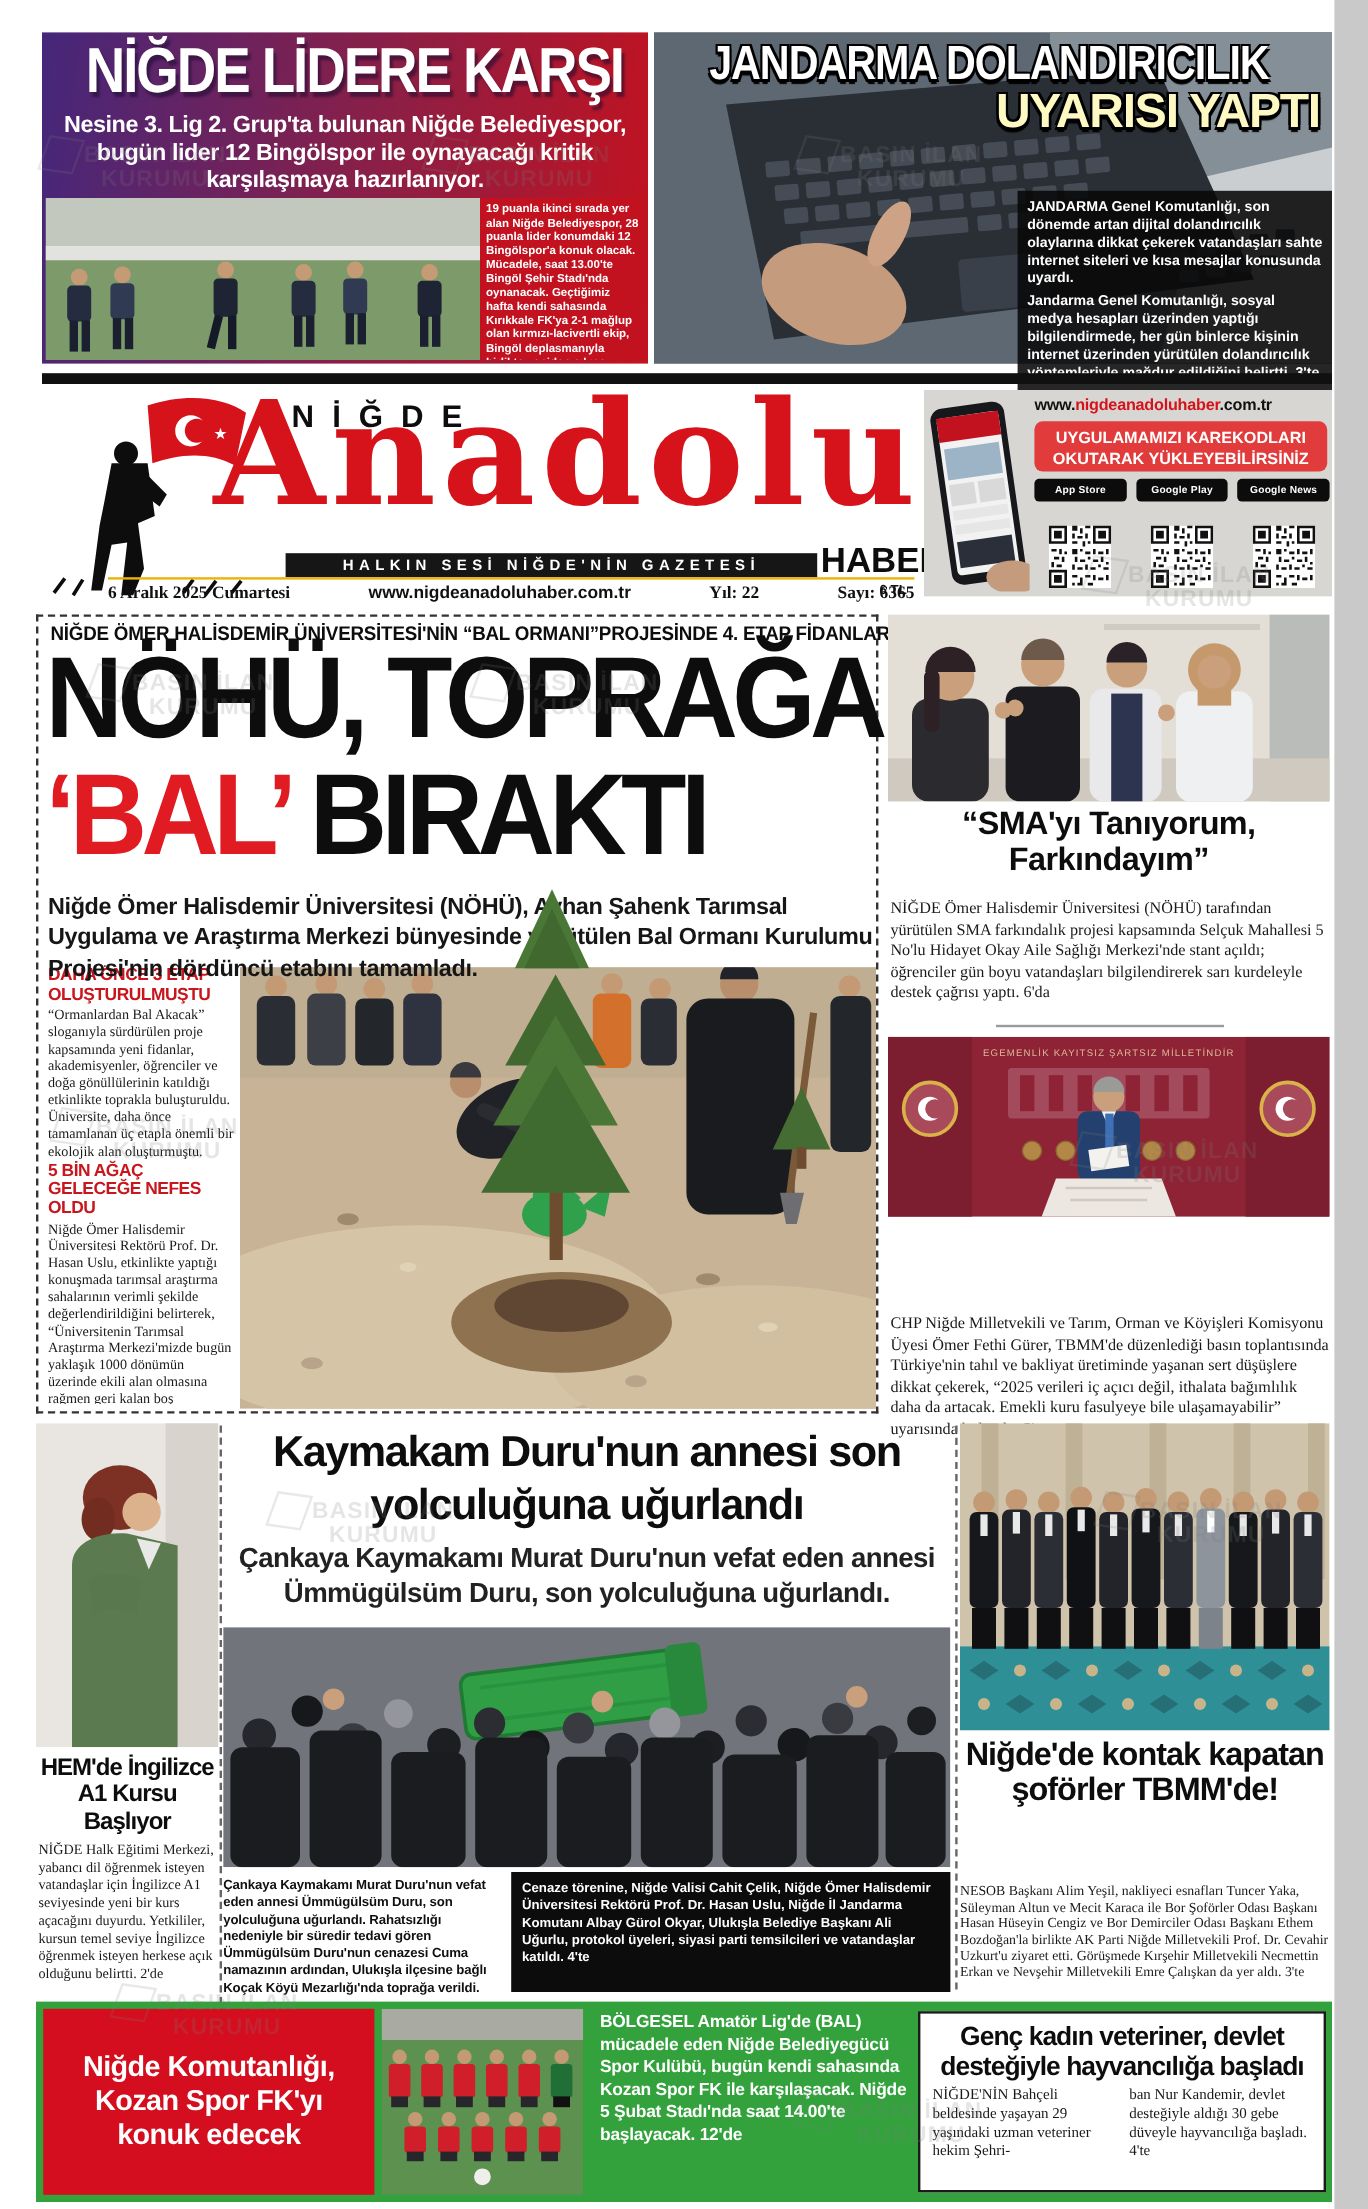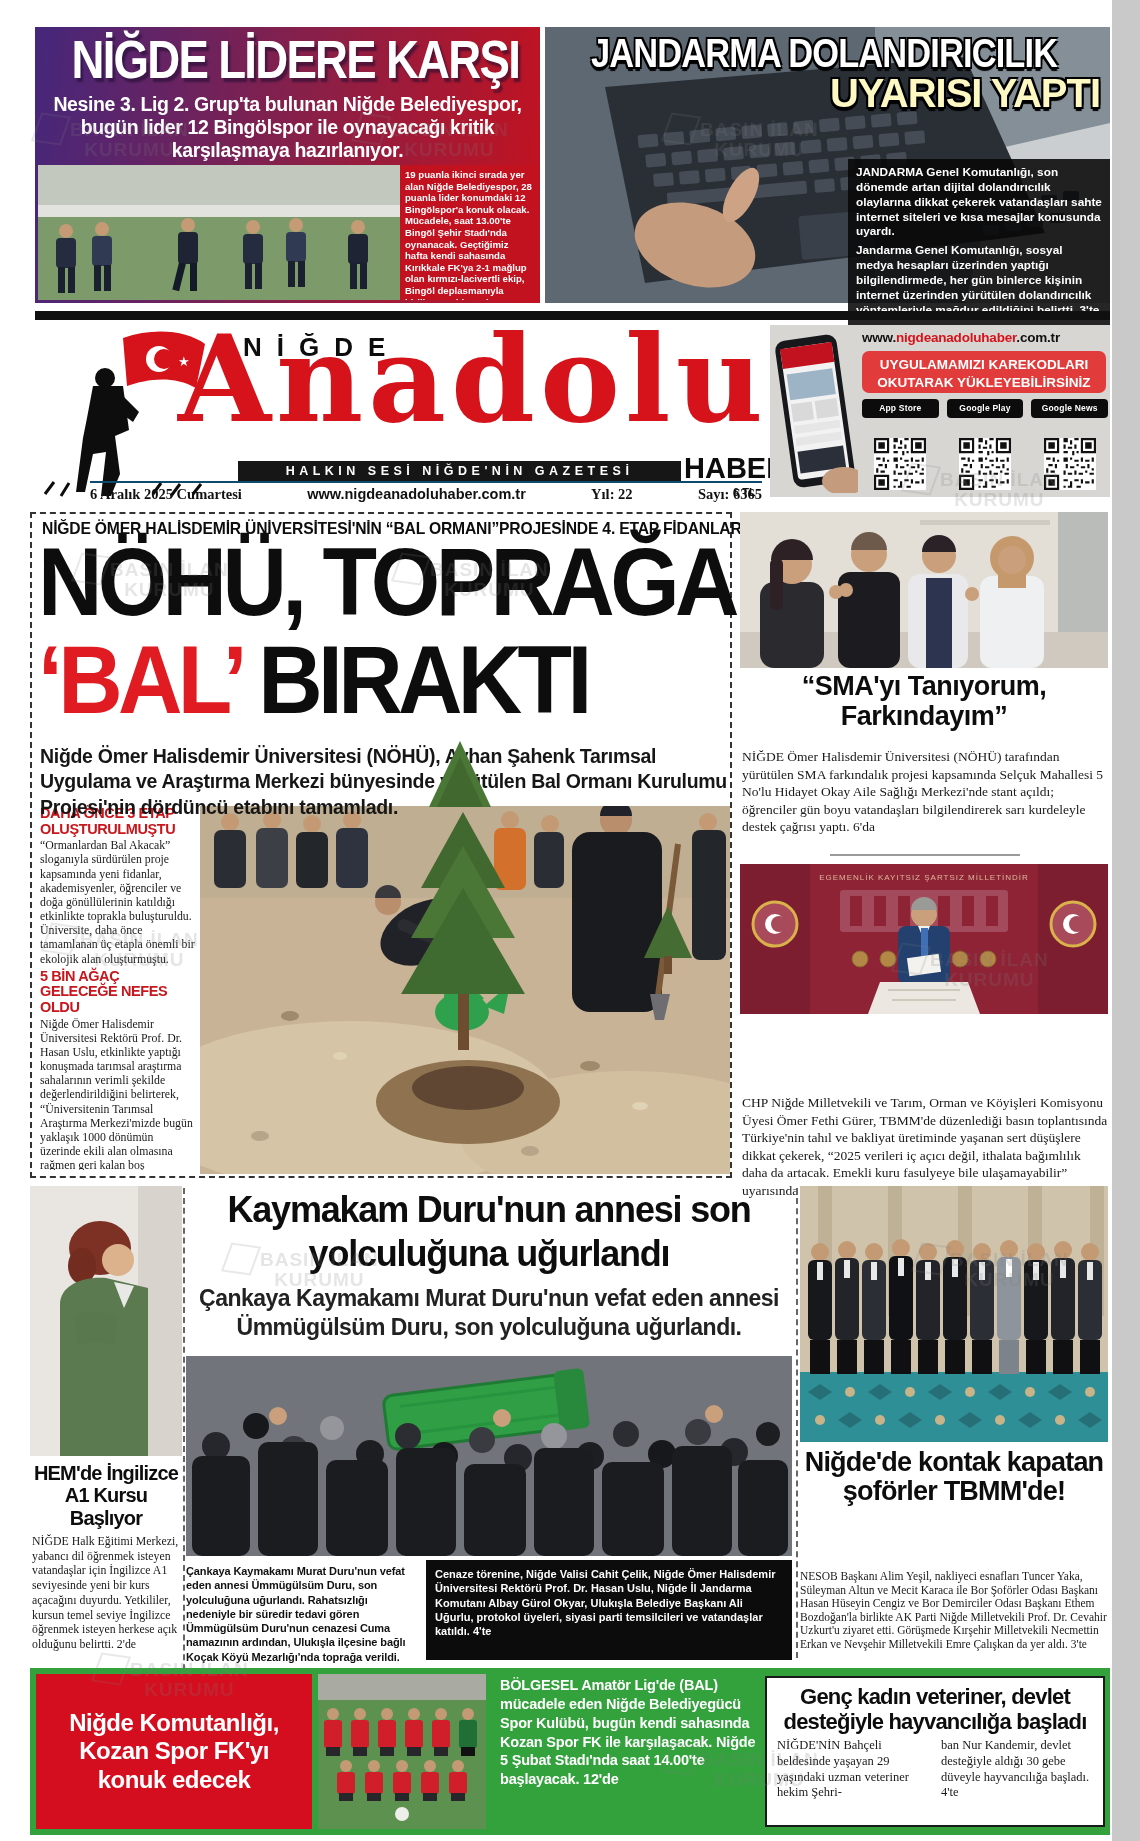--- a/index.html
+++ b/index.html
@@ -38,21 +38,21 @@
   #boxB .panel p{margin:0 0 4px 0;}
   
   #mast-rule{left:35px;top:311px;width:1075px;height:9px;background:#101010;}
   #ataturk{left:35px;top:322px;width:185px;height:178px;}
   #city{left:243px;top:332px;font-weight:bold;font-size:26px;letter-spacing:15px;color:#0d0d0d;}
   #logo{left:178px;top:308px;font-family:"DejaVu Serif",serif;font-weight:bold;font-size:120px;
         color:#d6131b;letter-spacing:5px;}
   #slogan{left:238px;top:461px;width:443px;height:20px;background:#161616;color:#fff;font-size:12.5px;
         letter-spacing:4.5px;text-align:center;line-height:20px;font-weight:bold;}
   #suffix{left:684px;top:452px;font-weight:bold;font-size:29px;letter-spacing:0px;color:#0d0d0d;}
-  #dateline{left:90px;top:481px;width:672px;border-top:2px solid #0c4a6e;padding-top:3px;display:flex;
+  #dateline{left:90px;top:481px;width:672px;border-top:2px solid #eab308;padding-top:3px;display:flex;
         justify-content:space-between;font-family:"Liberation Serif",serif;font-weight:bold;font-size:14.5px;}
   #price{left:733px;top:486px;font-weight:bold;font-size:11px;}
   
   #appbox{left:770px;top:325px;width:340px;height:172px;background:#d7d6d3;}
   #appbox .phone{position:absolute;left:2px;top:4px;width:86px;height:164px;}
   #appbox .url{position:absolute;left:92px;top:5px;font-weight:bold;font-size:13.5px;letter-spacing:-0.2px;color:#111;}
   #appbox .url .mid{color:#d6131b;}
   #appbox .banner{position:absolute;left:92px;top:26px;width:244px;height:42px;background:#e23b3b;border-radius:7px;
         color:#fff;font-weight:bold;font-size:13.5px;line-height:1.3;text-align:center;padding-top:5px;box-sizing:border-box;}
   #appbox .stores{position:absolute;left:92px;top:74px;width:246px;display:flex;gap:8px;}

